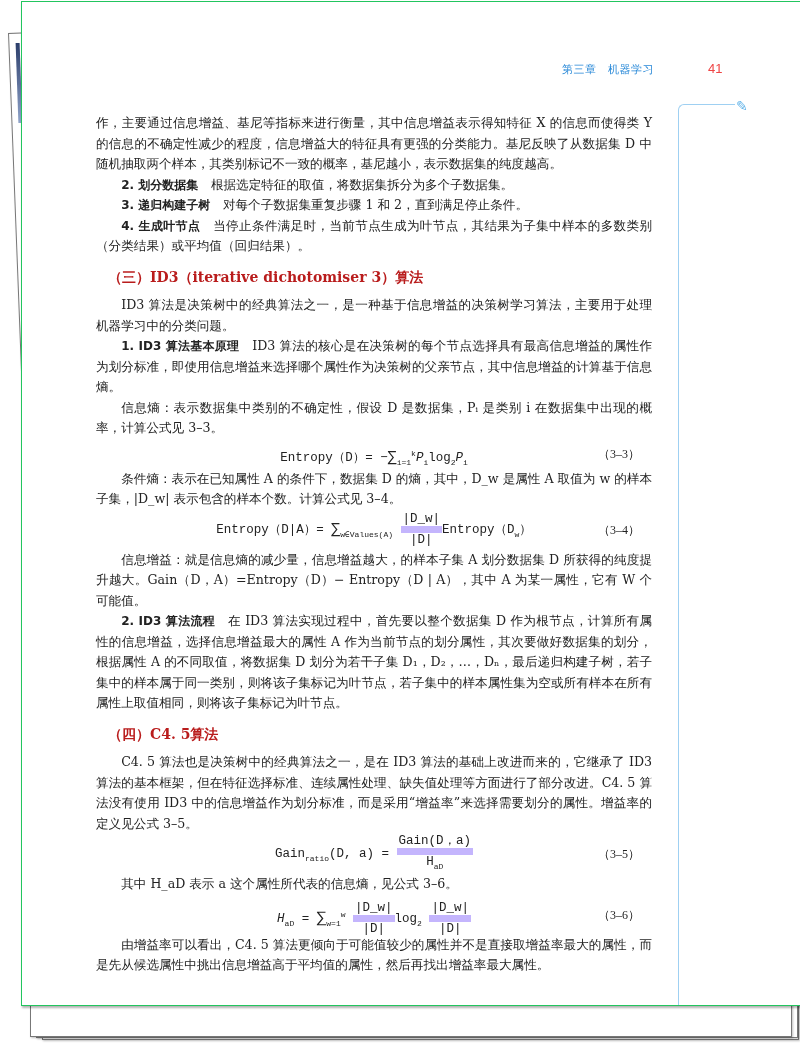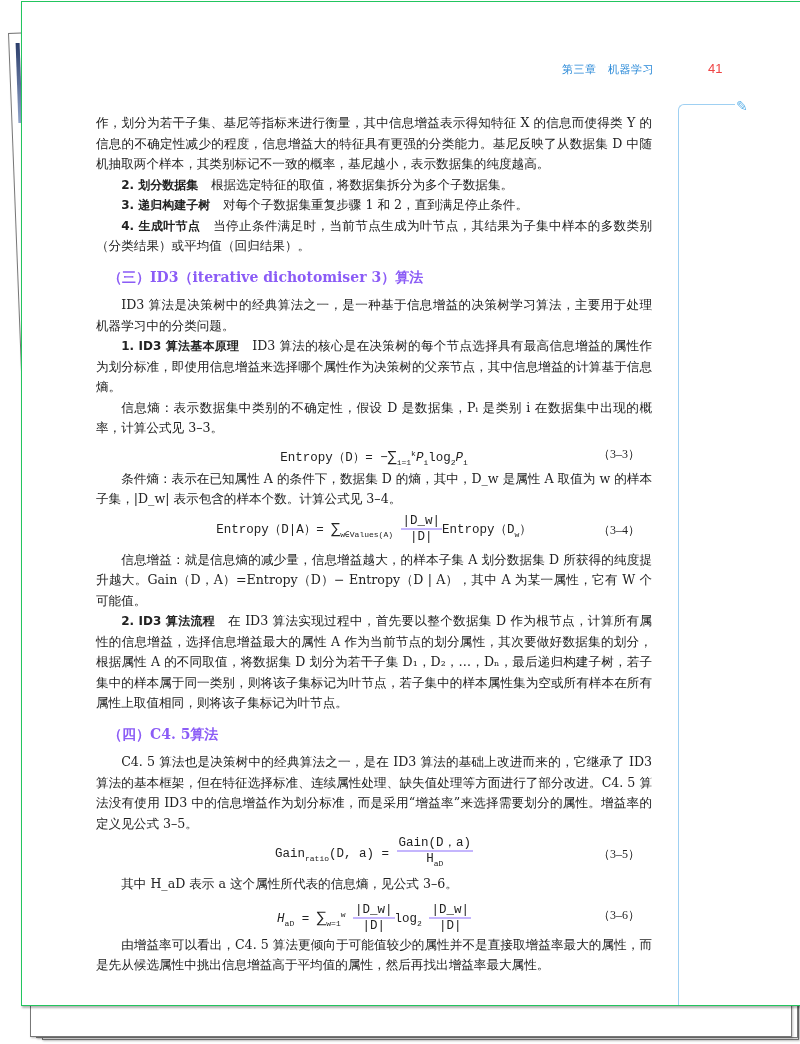--- a/index.html
+++ b/index.html
@@ -18,26 +18,26 @@
   .header { position:absolute; top:60px; left:0; right:0; height:20px; }
   .header .chapter { position:absolute; left:540px; top:0; color:#2b8ad8; font-family:"DejaVu Sans","Liberation Sans",sans-serif; font-size:11px; letter-spacing:0.5px; }
   .header .pageno { position:absolute; left:686px; top:-1px; color:#ef4444; font-family:"Liberation Sans","DejaVu Sans",sans-serif; font-size:13px; }
   .margin-frame { position:absolute; left:656px; top:102px; width:56px; height:900px; border-left:1px solid #9fd0f2; border-top:1px solid #9fd0f2; border-top-left-radius:6px; }
   .pencil { position:absolute; left:714px; top:96px; color:#5db1e8; font-size:14px; }
   .content { position:absolute; left:96px; top:113px; width:556px; font-size:12.6px; line-height:20.5px; }
   .content p { margin:0; text-align:justify; }
   .content p.ind { text-indent:2em; }
   .content .b { font-weight:bold; font-family:"DejaVu Sans","Liberation Sans",sans-serif; font-size:12px; }
   .content i { font-style:italic; }
-  .sec { color:#8b5cf6; font-weight:bold; font-size:14px; margin:10px 0 8px 12px; }
+  .sec { color:#b91c1c; font-weight:bold; font-size:14px; margin:10px 0 8px 12px; }
   .formula { position:relative; height:30px; line-height:30px; font-family:"Liberation Serif","DejaVu Serif",serif; font-size:12.5px; }
   .formula .expr { position:absolute; left:0; right:0; text-align:center;font-family:Liberation Mono, monospace; }
   .formula .num { position:absolute; right:12px; top:0; font-size:12px; }
   .frac { display:inline-block; vertical-align:middle; text-align:center; line-height:14px; }
-  .frac .n { display:block; border-bottom:2px solid #c4b5fd; padding:0 2px; }
+  .frac .n { display:block; border-bottom:7px solid #c4b5fd; padding:0 2px; }
   .frac .d { display:block; padding:0 2px; }
   sub, sup { font-size:8px; }
   .f-tall { height:40px; line-height:40px; }
 </style>
 </head>
 <body>
 
 <div class="sheet back1"></div>
 <div class="blue-edge"></div>
 <div class="sheet back4"></div>
@@ -48,21 +48,21 @@
 <div class="page">
   <div class="header">
     <span class="chapter">第三章　机器学习</span>
     <span class="pageno">41</span>
   </div>
   <div class="margin-frame"></div>
   <span class="pencil">✎</span>
 </div>
 
 <div class="content">
-  <p>作，划分为若干子集、基尼等指标来进行衡量，其中信息增益表示得知特征 X 的信息而使得类 Y 的信息的不确定性减少的程度，信息增益大的特征具有更强的分类能力。基尼反映了从数据集 D 中随机抽取两个样本，其类别标记不一致的概率，基尼越小，表示数据集的纯度越高。</p>
+  <p>作，主要通过信息增益、基尼等指标来进行衡量，其中信息增益表示得知特征 X 的信息而使得类 Y 的信息的不确定性减少的程度，信息增益大的特征具有更强的分类能力。基尼反映了从数据集 D 中随机抽取两个样本，其类别标记不一致的概率，基尼越小，表示数据集的纯度越高。</p>
   <p class="ind"><span class="b">2. 划分数据集</span><span>　根据选定特征的取值，将数据集拆分为多个子数据集。</span></p>
   <p class="ind"><span class="b">3. 递归构建子树</span><span>　对每个子数据集重复步骤 1 和 2，直到满足停止条件。</span></p>
   <p class="ind"><span class="b">4. 生成叶节点</span><span>　当停止条件满足时，当前节点生成为叶节点，其结果为子集中样本的多数类别（分类结果）或平均值（回归结果）。</span></p>
 
   <div class="sec">（三）ID3（iterative dichotomiser 3）算法</div>
   <p class="ind">ID3 算法是决策树中的经典算法之一，是一种基于信息增益的决策树学习算法，主要用于处理机器学习中的分类问题。</p>
   <p class="ind"><span class="b">1. ID3 算法基本原理</span><span>　ID3 算法的核心是在决策树的每个节点选择具有最高信息增益的属性作为划分标准，即使用信息增益来选择哪个属性作为决策树的父亲节点，其中信息增益的计算基于信息熵。</span></p>
   <p class="ind">信息熵：表示数据集中类别的不确定性，假设 D 是数据集，Pᵢ 是类别 i 在数据集中出现的概率，计算公式见 3–3。</p>
 
   <div class="formula">

